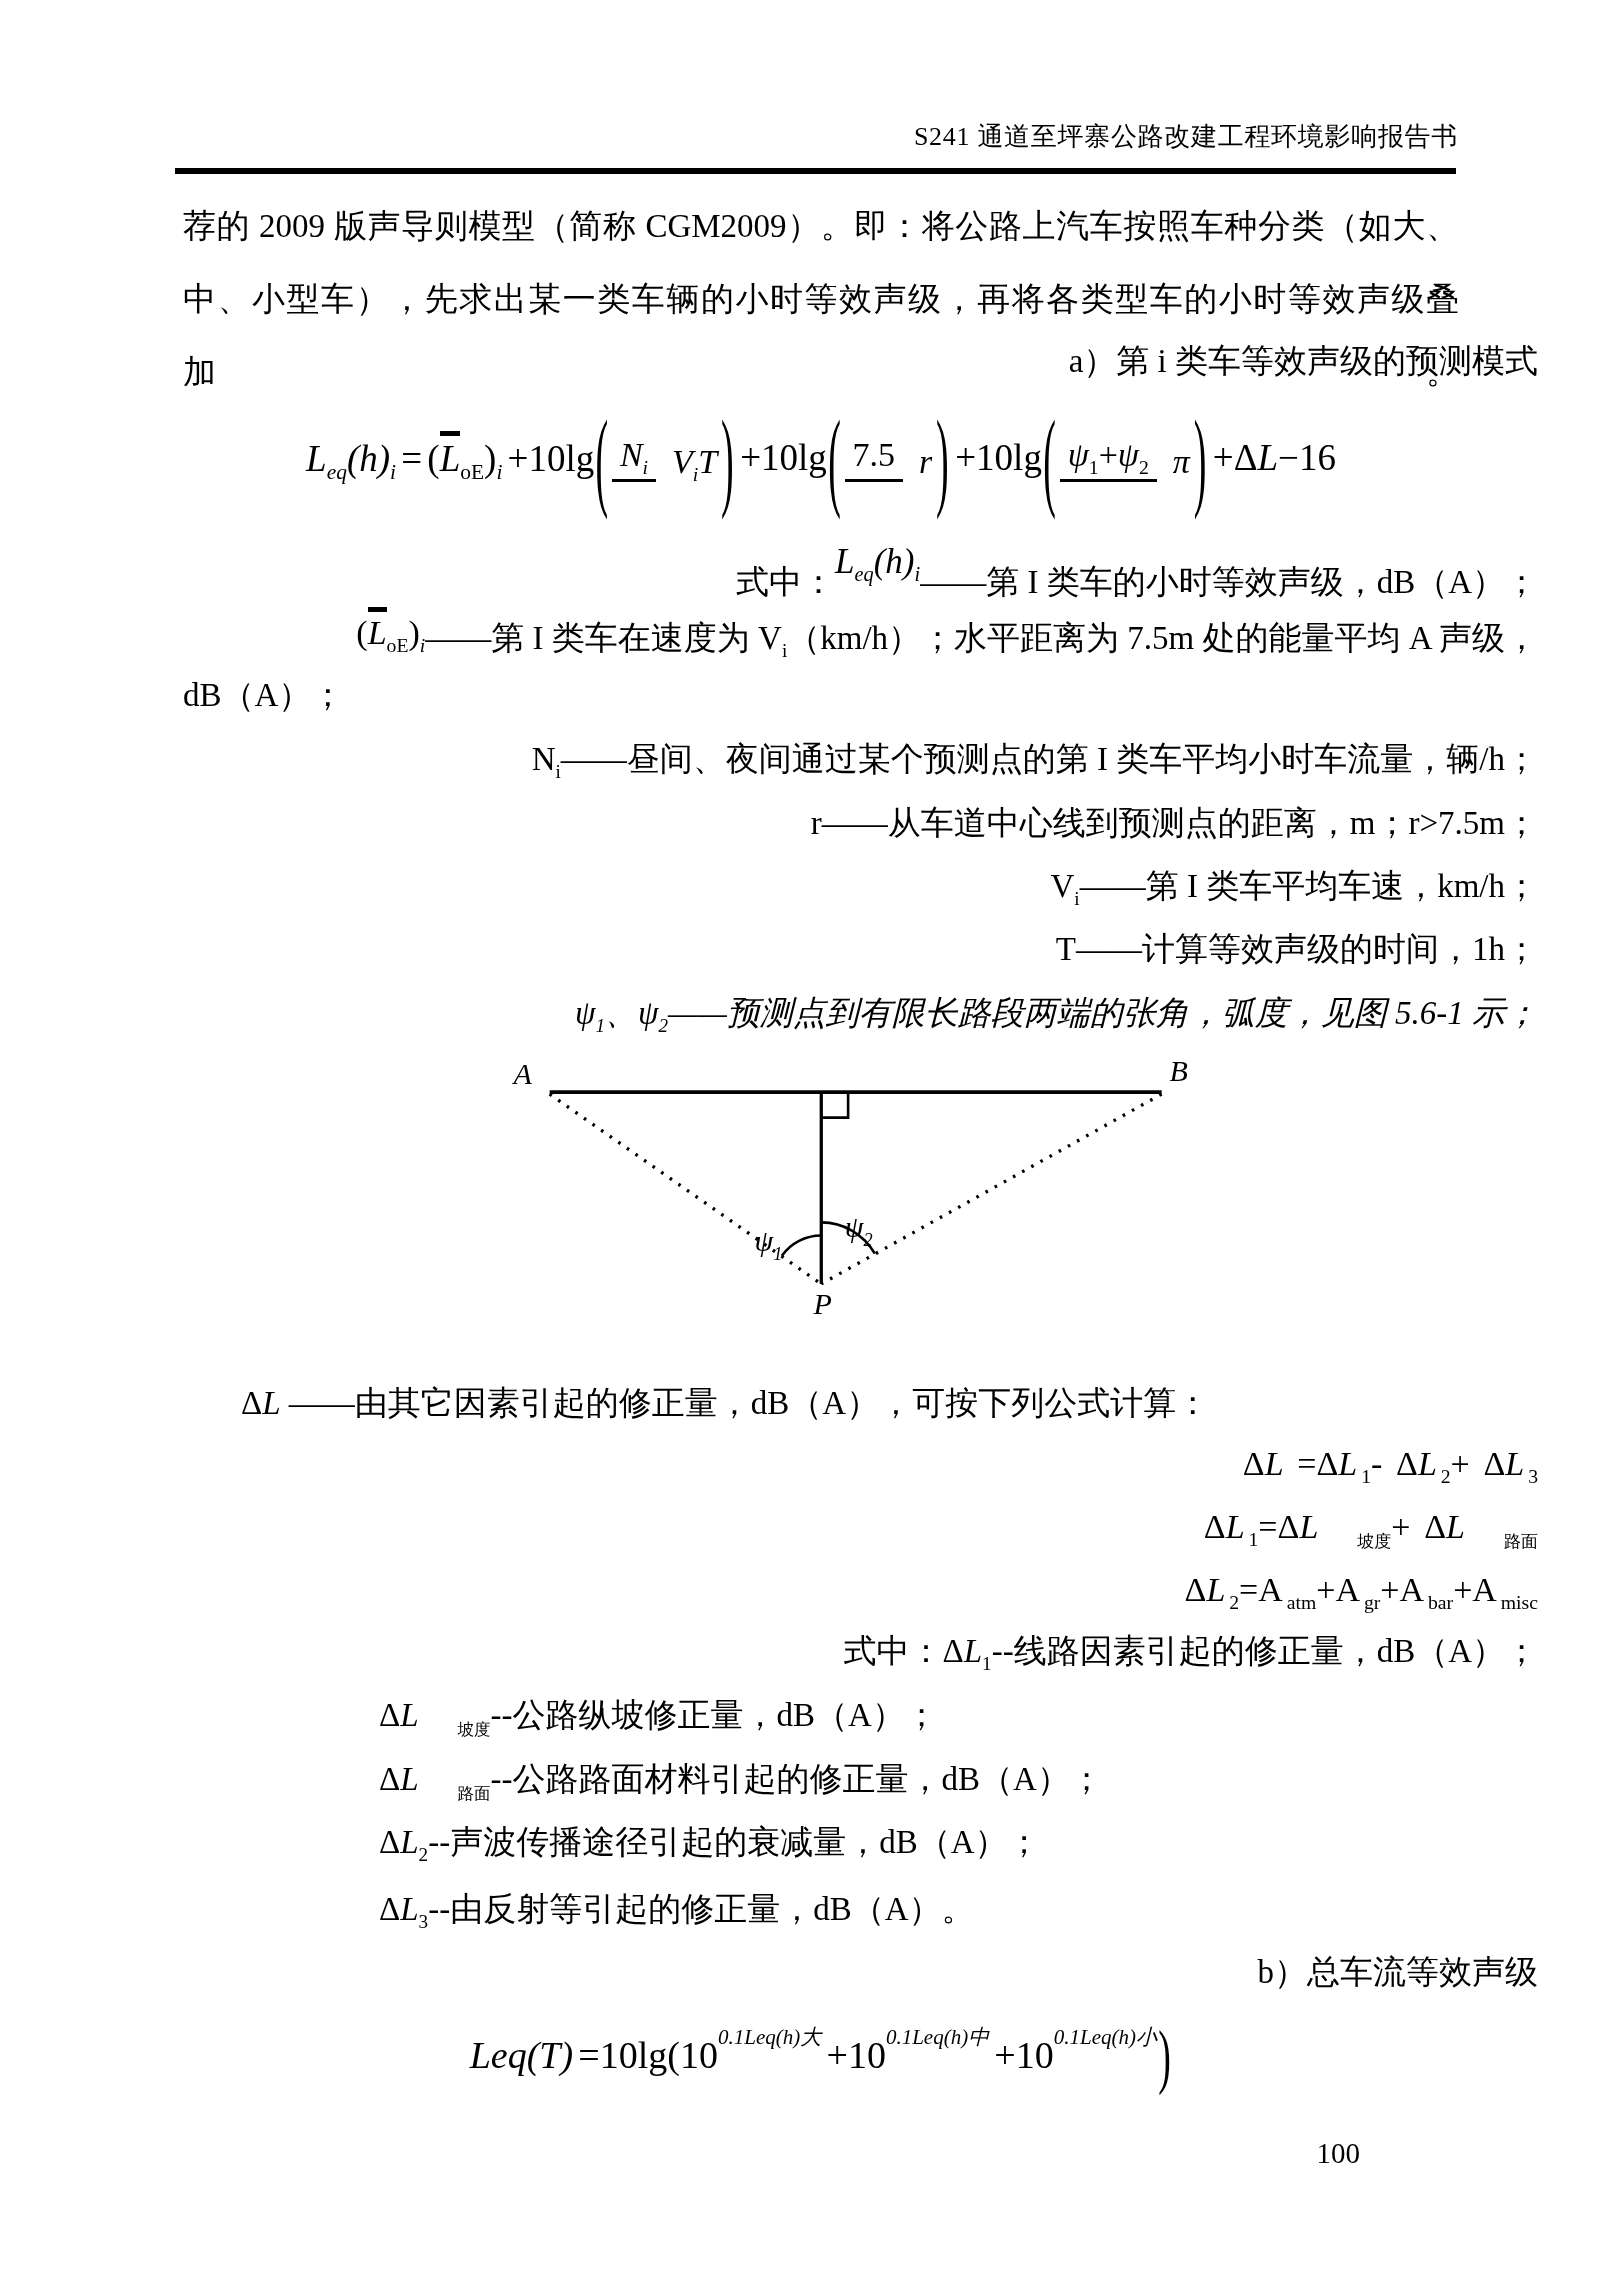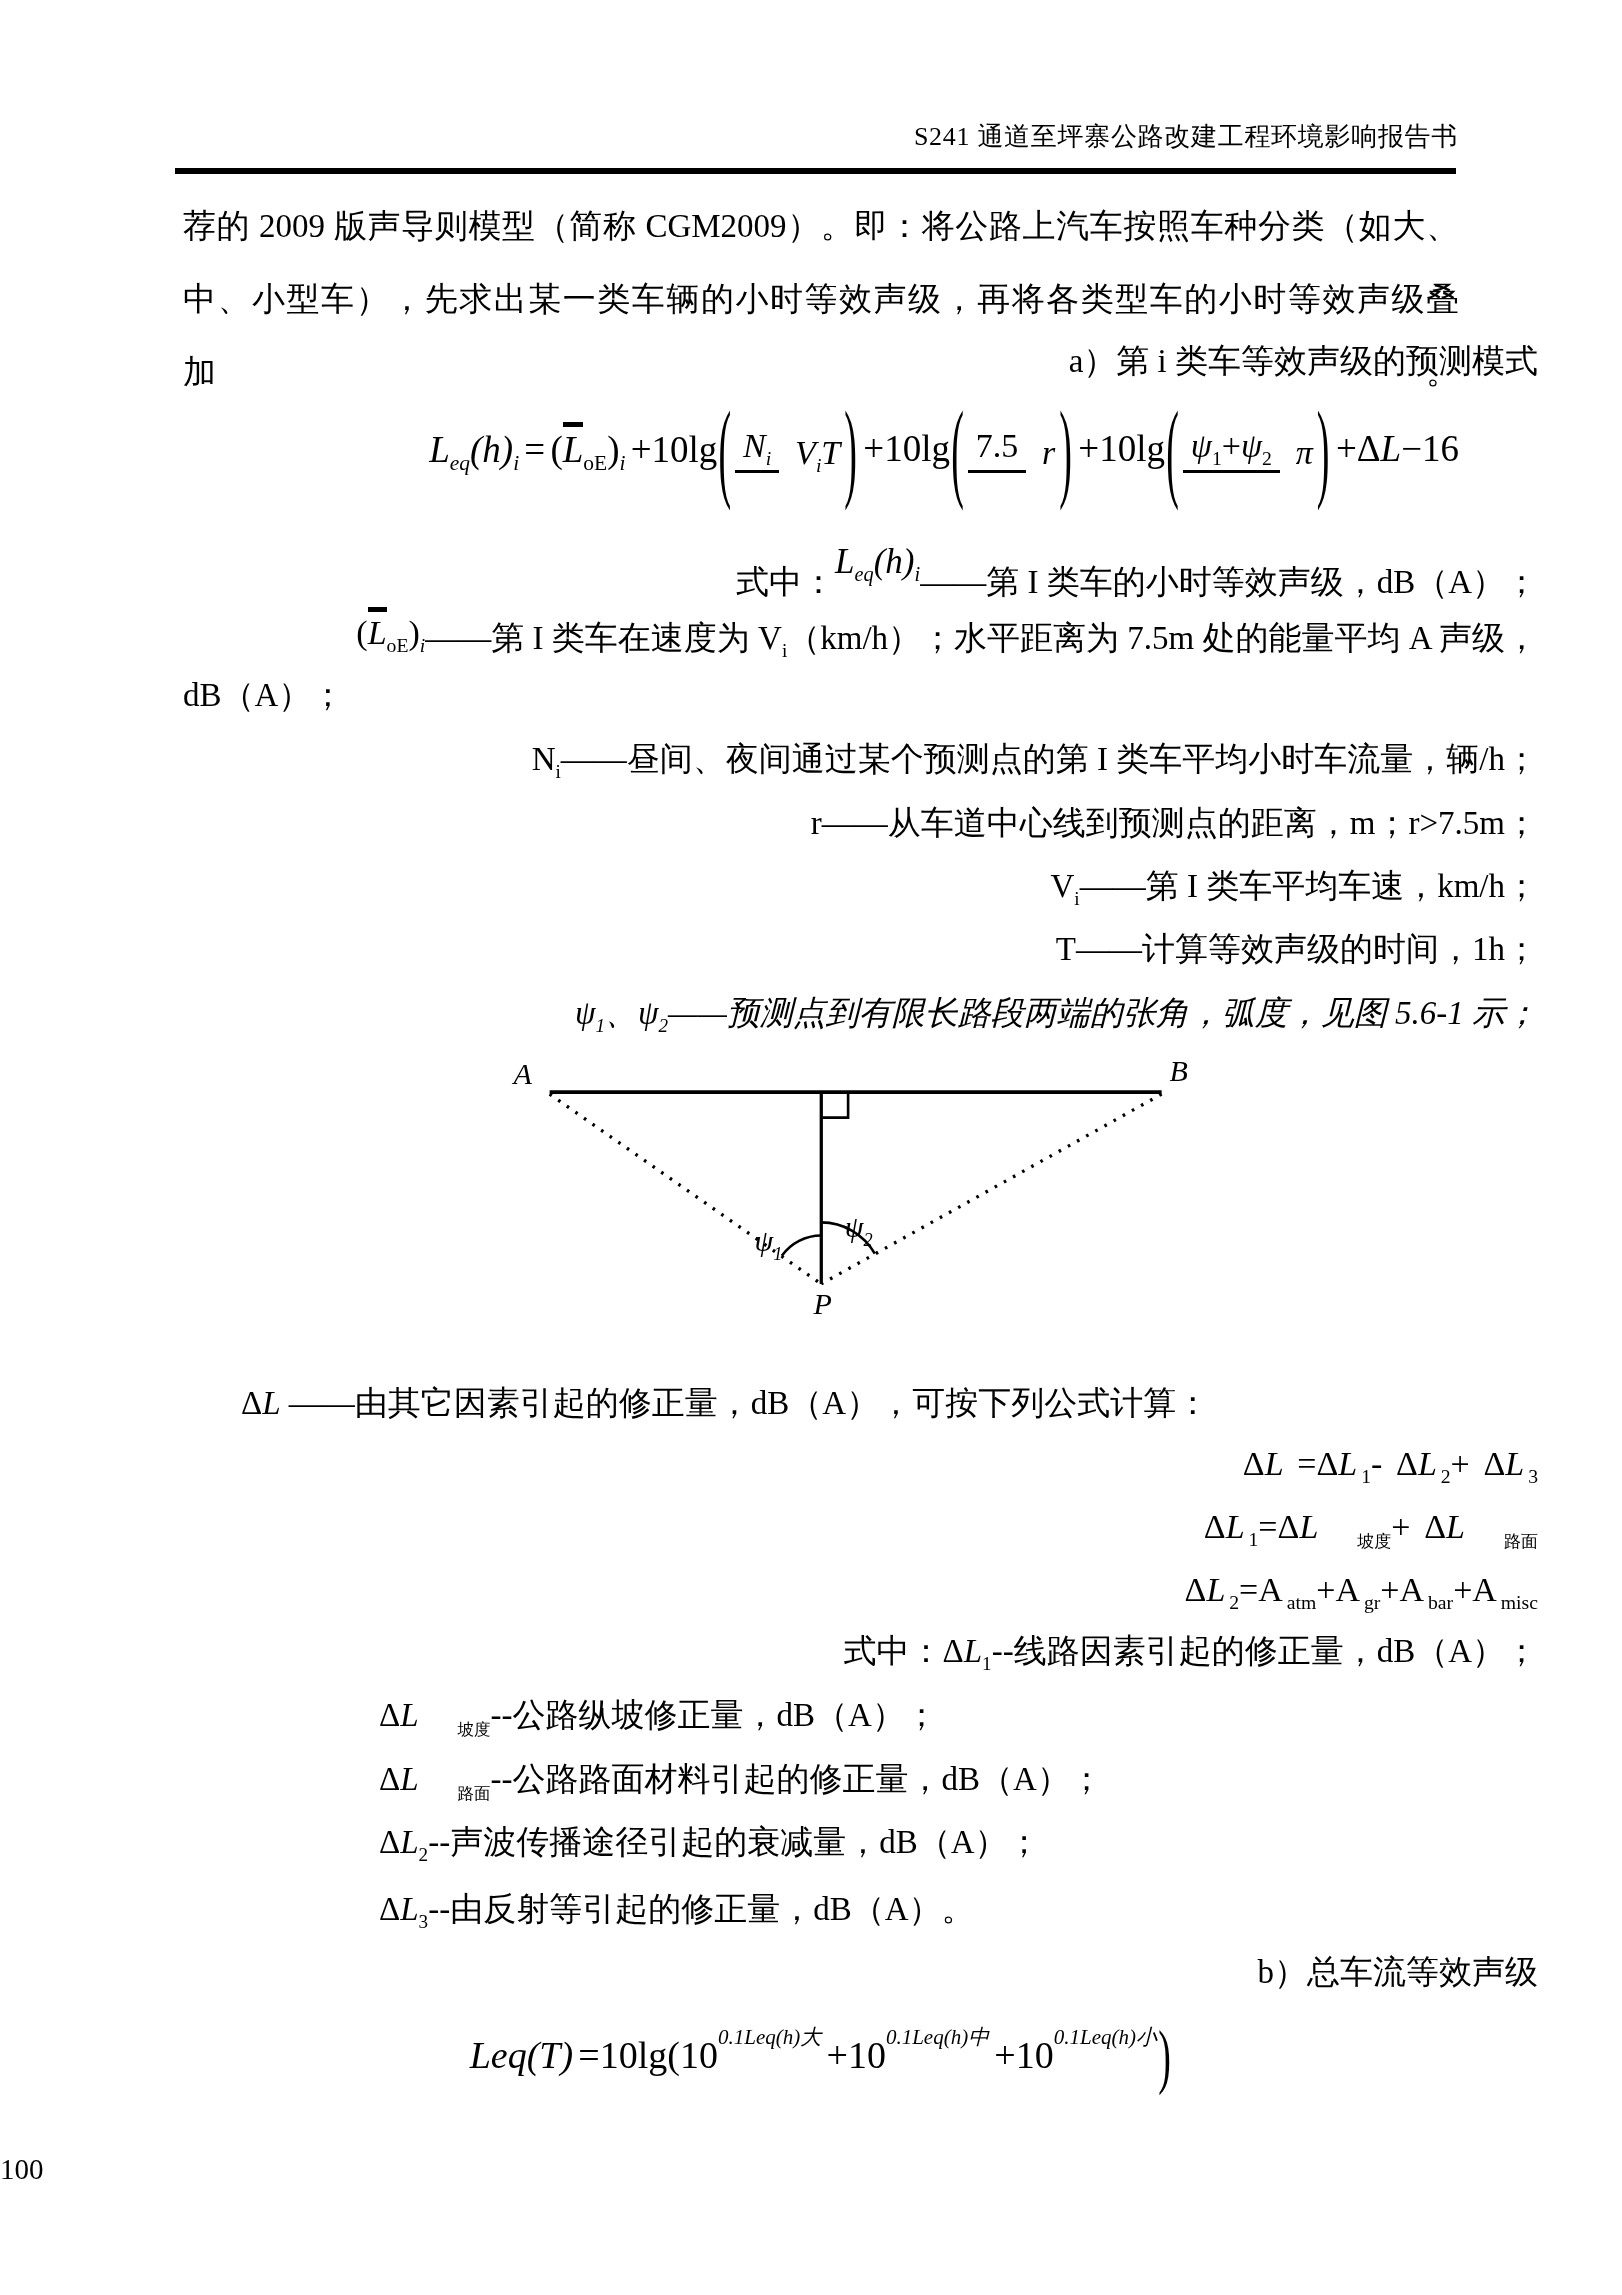--- a/index.html
+++ b/index.html
@@ -39,37 +39,37 @@
   .sup { font-size:21px; vertical-align:23.6px; font-style:italic; }
 
   .eqline { font-size:34px; }
   .eqline sub { margin-left:3.9px; }
 
   .cap { font-family:"Liberation Sans","DejaVu Sans",sans-serif; font-weight:700; font-size:31px; }
 
   .fig { position:absolute; top:1043px; left:494px; width:720px; height:275px; }
   .fig text { font-family:"Liberation Serif","DejaVu Serif",serif; font-style:italic; font-size:46px; }
 
-  .footer { position:absolute; top:2137px; left:0; width:1360px; text-align:left; font-size:29px;margin-top:16px; }
+  .footer { position:absolute; top:2137px; left:0; width:1360px; text-align:right; font-size:29px; }
 </style>
 </head>
 <body>
 
 <div class="page">
 
   <div class="hdr">S241 通道至坪寨公路改建工程环境影响报告书</div>
   <div class="hdr-rule"></div>
 
   <div class="blk wrap just" style="top:190px;">
     <span>荐的 2009 版声导则模型（简称 CGM2009）。即：将公路上汽车按照车种分类（如大、</span><span>中、小型车），先求出某一类车辆的小时等效声级，再将各类型车的小时等效声级叠加。</span>
   </div>
 
   <div class="blk ind1" style="top:339px;">a）第 i 类车等效声级的预测模式</div>
 
-  <div class="blk formula" style="top:383px; height:131px;justify-content:flex-end;">
+  <div class="blk formula" style="top:392px; height:131px;">
     <span class="tok"><span class="it">L</span><sub class="it">eq</sub><span class="it">(h)</span><sub class="it">i</sub><span class="gap">=</span><span class="gap">(</span><span class="it bar">L</span><sub>oE</sub><span>)</span><sub class="it">i</sub><span class="gap">+10lg</span></span>
     <span class="bigp">(</span>
     <span class="frac">
         <span class="num"><span class="it">N</span><sub class="it">i</sub></span>
         <span class="den"><span class="it">V</span><sub class="it">i</sub><span class="it">T</span></span>
       </span>
     <span class="bigp">)</span>
     <span class="tok gap">+10lg</span>
     <span class="bigp">(</span>
     <span class="frac">

